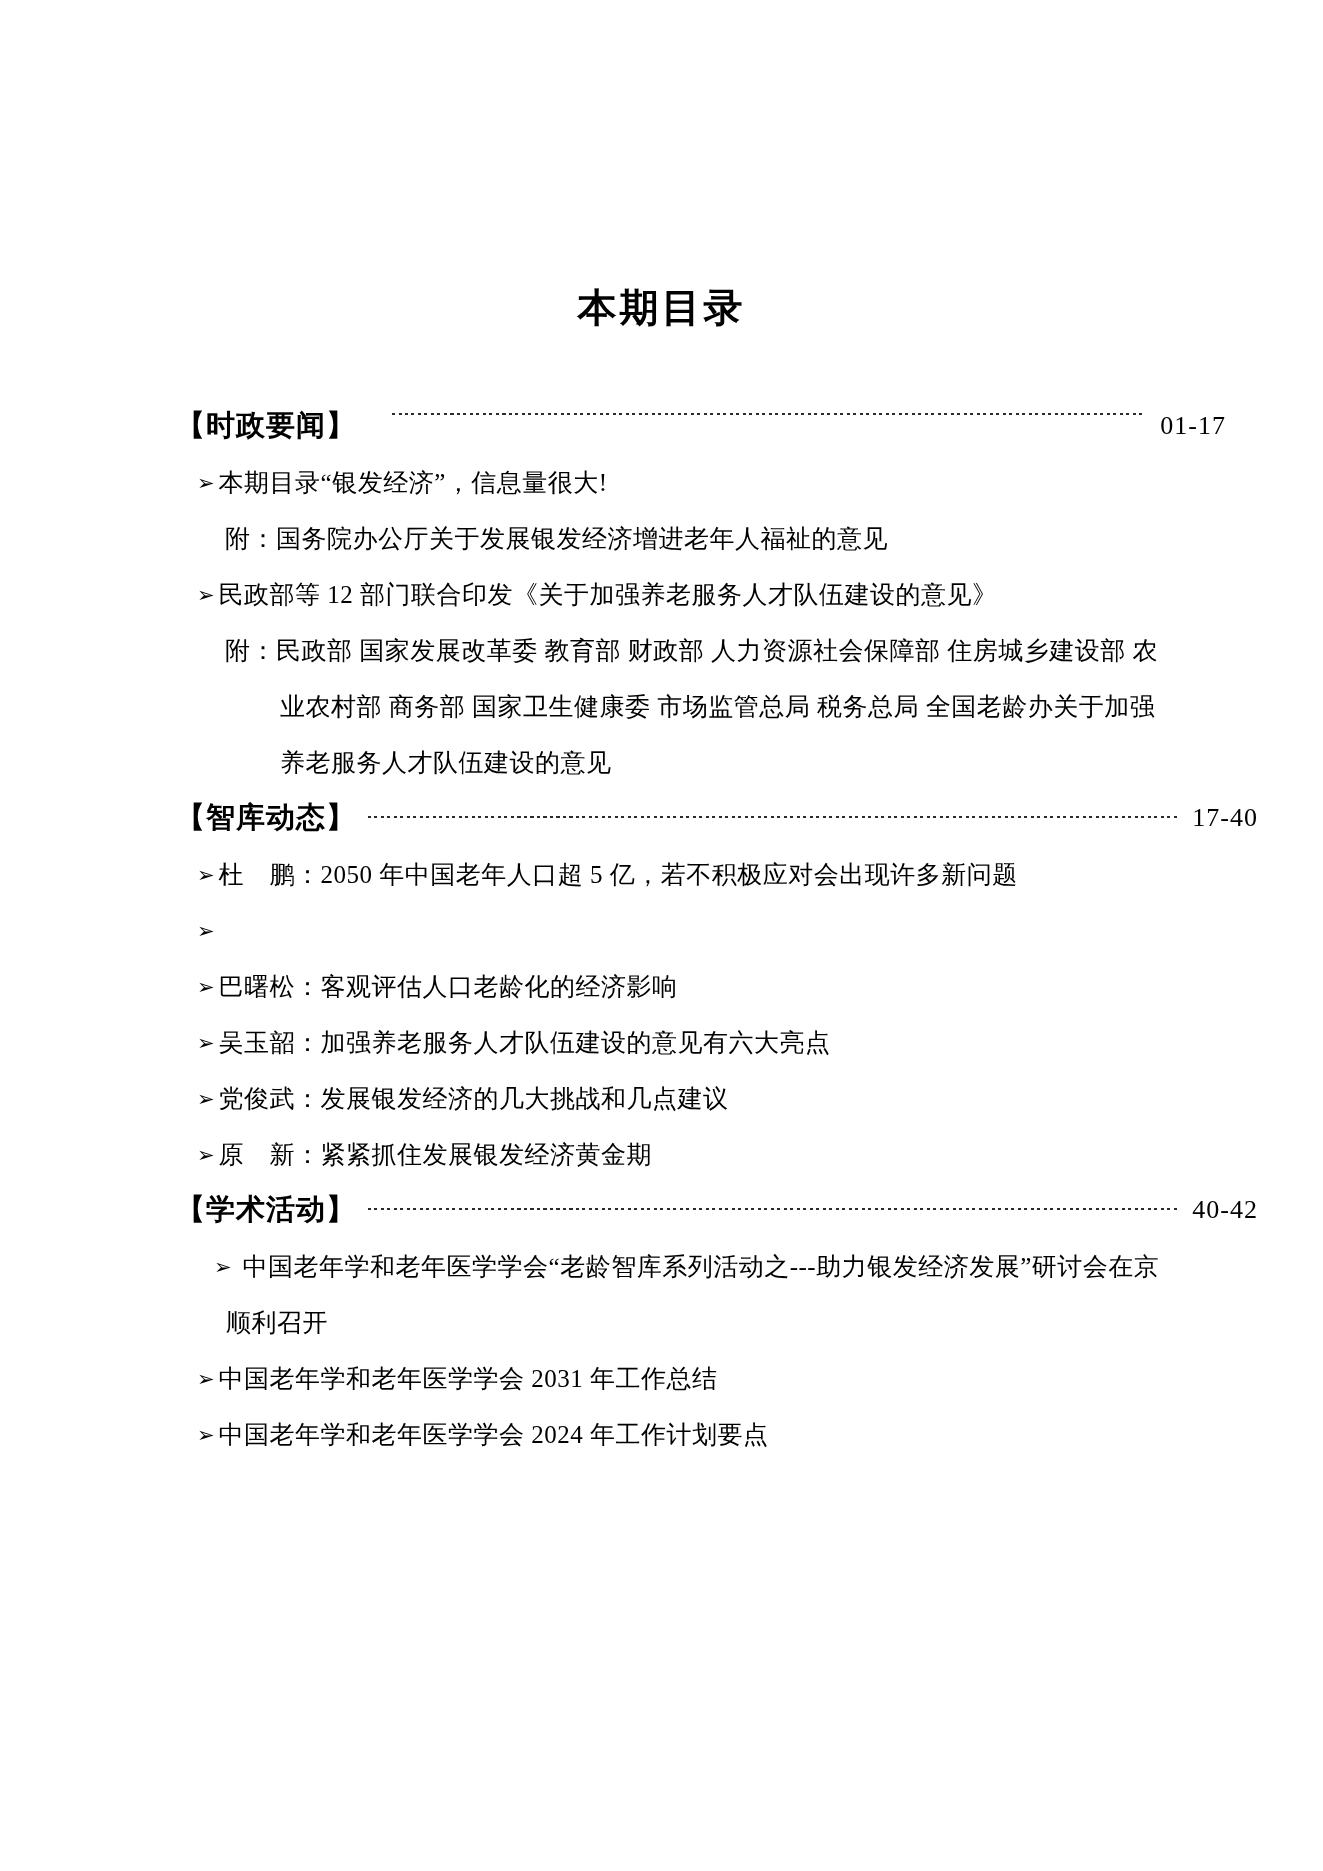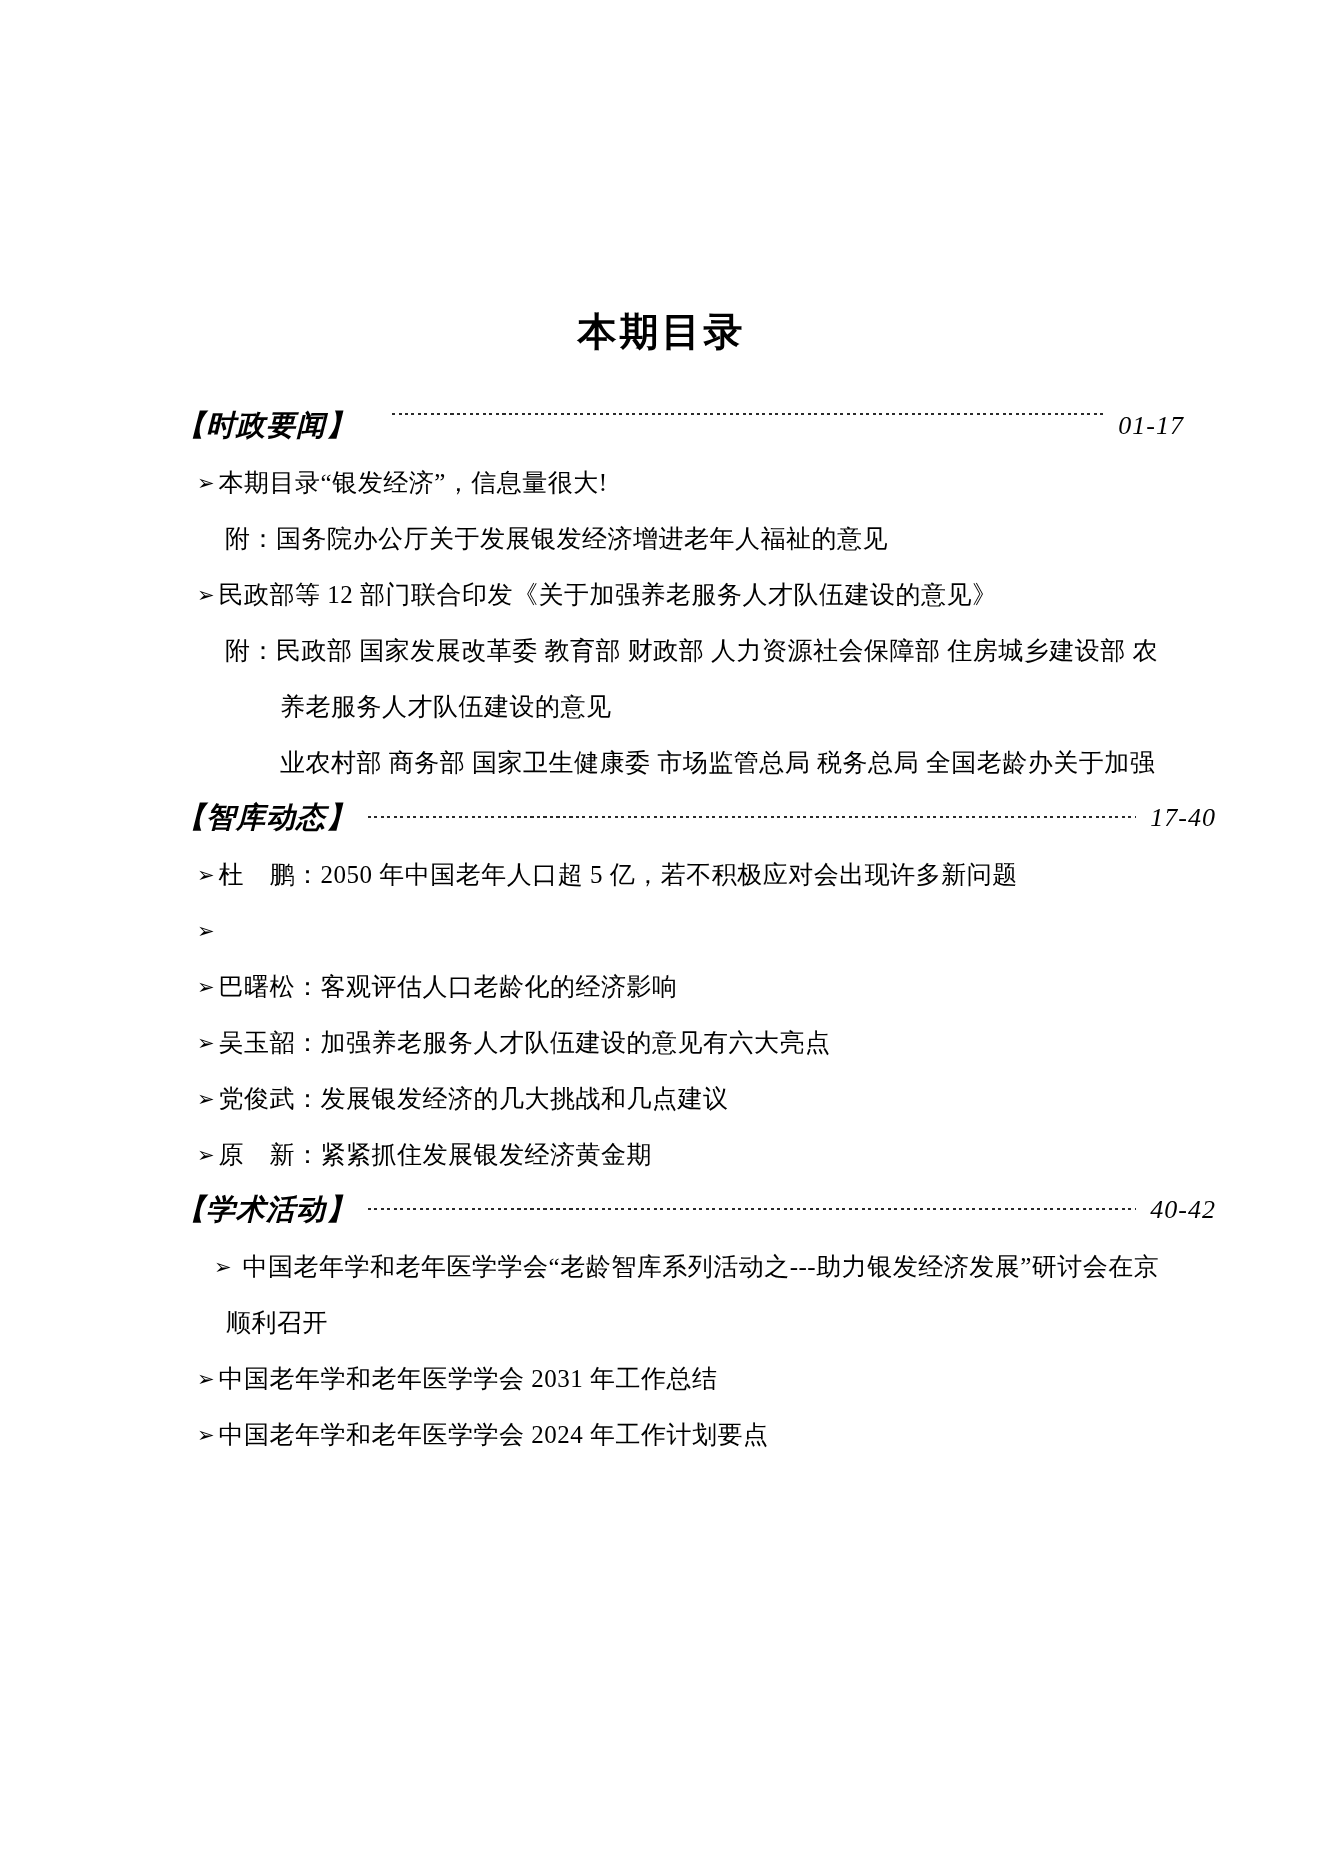--- a/index.html
+++ b/index.html
@@ -11,41 +11,39 @@
     font-family:"Liberation Serif","DejaVu Serif",serif;
     overflow:hidden;
   }
   .doc-title {
     position:absolute;
     top:281px; left:0; width:100%;
     text-align:center;
     font-size:39px;
     font-weight:bold;
     letter-spacing:3px;
-    margin-top:24px;
   }
   .content {
     position:absolute;
     top:398px; left:0; width:100%;
   }
   .row {
     height:56px;
     display:flex;
     align-items:center;
     font-size:25px;
     white-space:nowrap;
   }
   
   .section-row {
     font-family:"Liberation Sans","DejaVu Sans",sans-serif;
     font-weight:bold;
     font-size:29px;
     padding-left:176px;
-    padding-right:107px;
-    font-style:italic;
+    padding-right:65px;
   }
   .sec-label { white-space:nowrap; letter-spacing:1px; }
   .leader {
     flex:1 1 auto;
     align-self:stretch;
     margin-left:12px;
     margin-right:14px;
     background-image:repeating-linear-gradient(90deg,#2b2b2b 0 3px,transparent 3px 6.5px);
     background-size:100% 2px;
     background-repeat:no-repeat;
@@ -102,25 +100,25 @@
     <div class="row item-bullet">
       <span class="bullet">➢</span>
       <span class="item-text">民政部等 12 部门联合印发《关于加强养老服务人才队伍建设的意见》</span>
     </div>
 
     <div class="row item-attach">
       <span class="item-text">附：民政部 国家发展改革委 教育部 财政部 人力资源社会保障部 住房城乡建设部 农</span>
     </div>
 
     <div class="row item-cont">
-      <span class="item-text">养老服务人才队伍建设的意见</span>
+      <span class="item-text">业农村部 商务部 国家卫生健康委 市场监管总局 税务总局 全国老龄办关于加强</span>
     </div>
 
     <div class="row item-cont">
-      <span class="item-text">业农村部 商务部 国家卫生健康委 市场监管总局 税务总局 全国老龄办关于加强</span>
+      <span class="item-text">养老服务人才队伍建设的意见</span>
     </div>
 
     <div class="row section-row">
       <span class="sec-label">【智库动态】</span>
       <span class="leader"></span>
       <span class="pagenum">17-40</span>
     </div>
 
     <div class="row item-bullet">
       <span class="bullet">➢</span>

